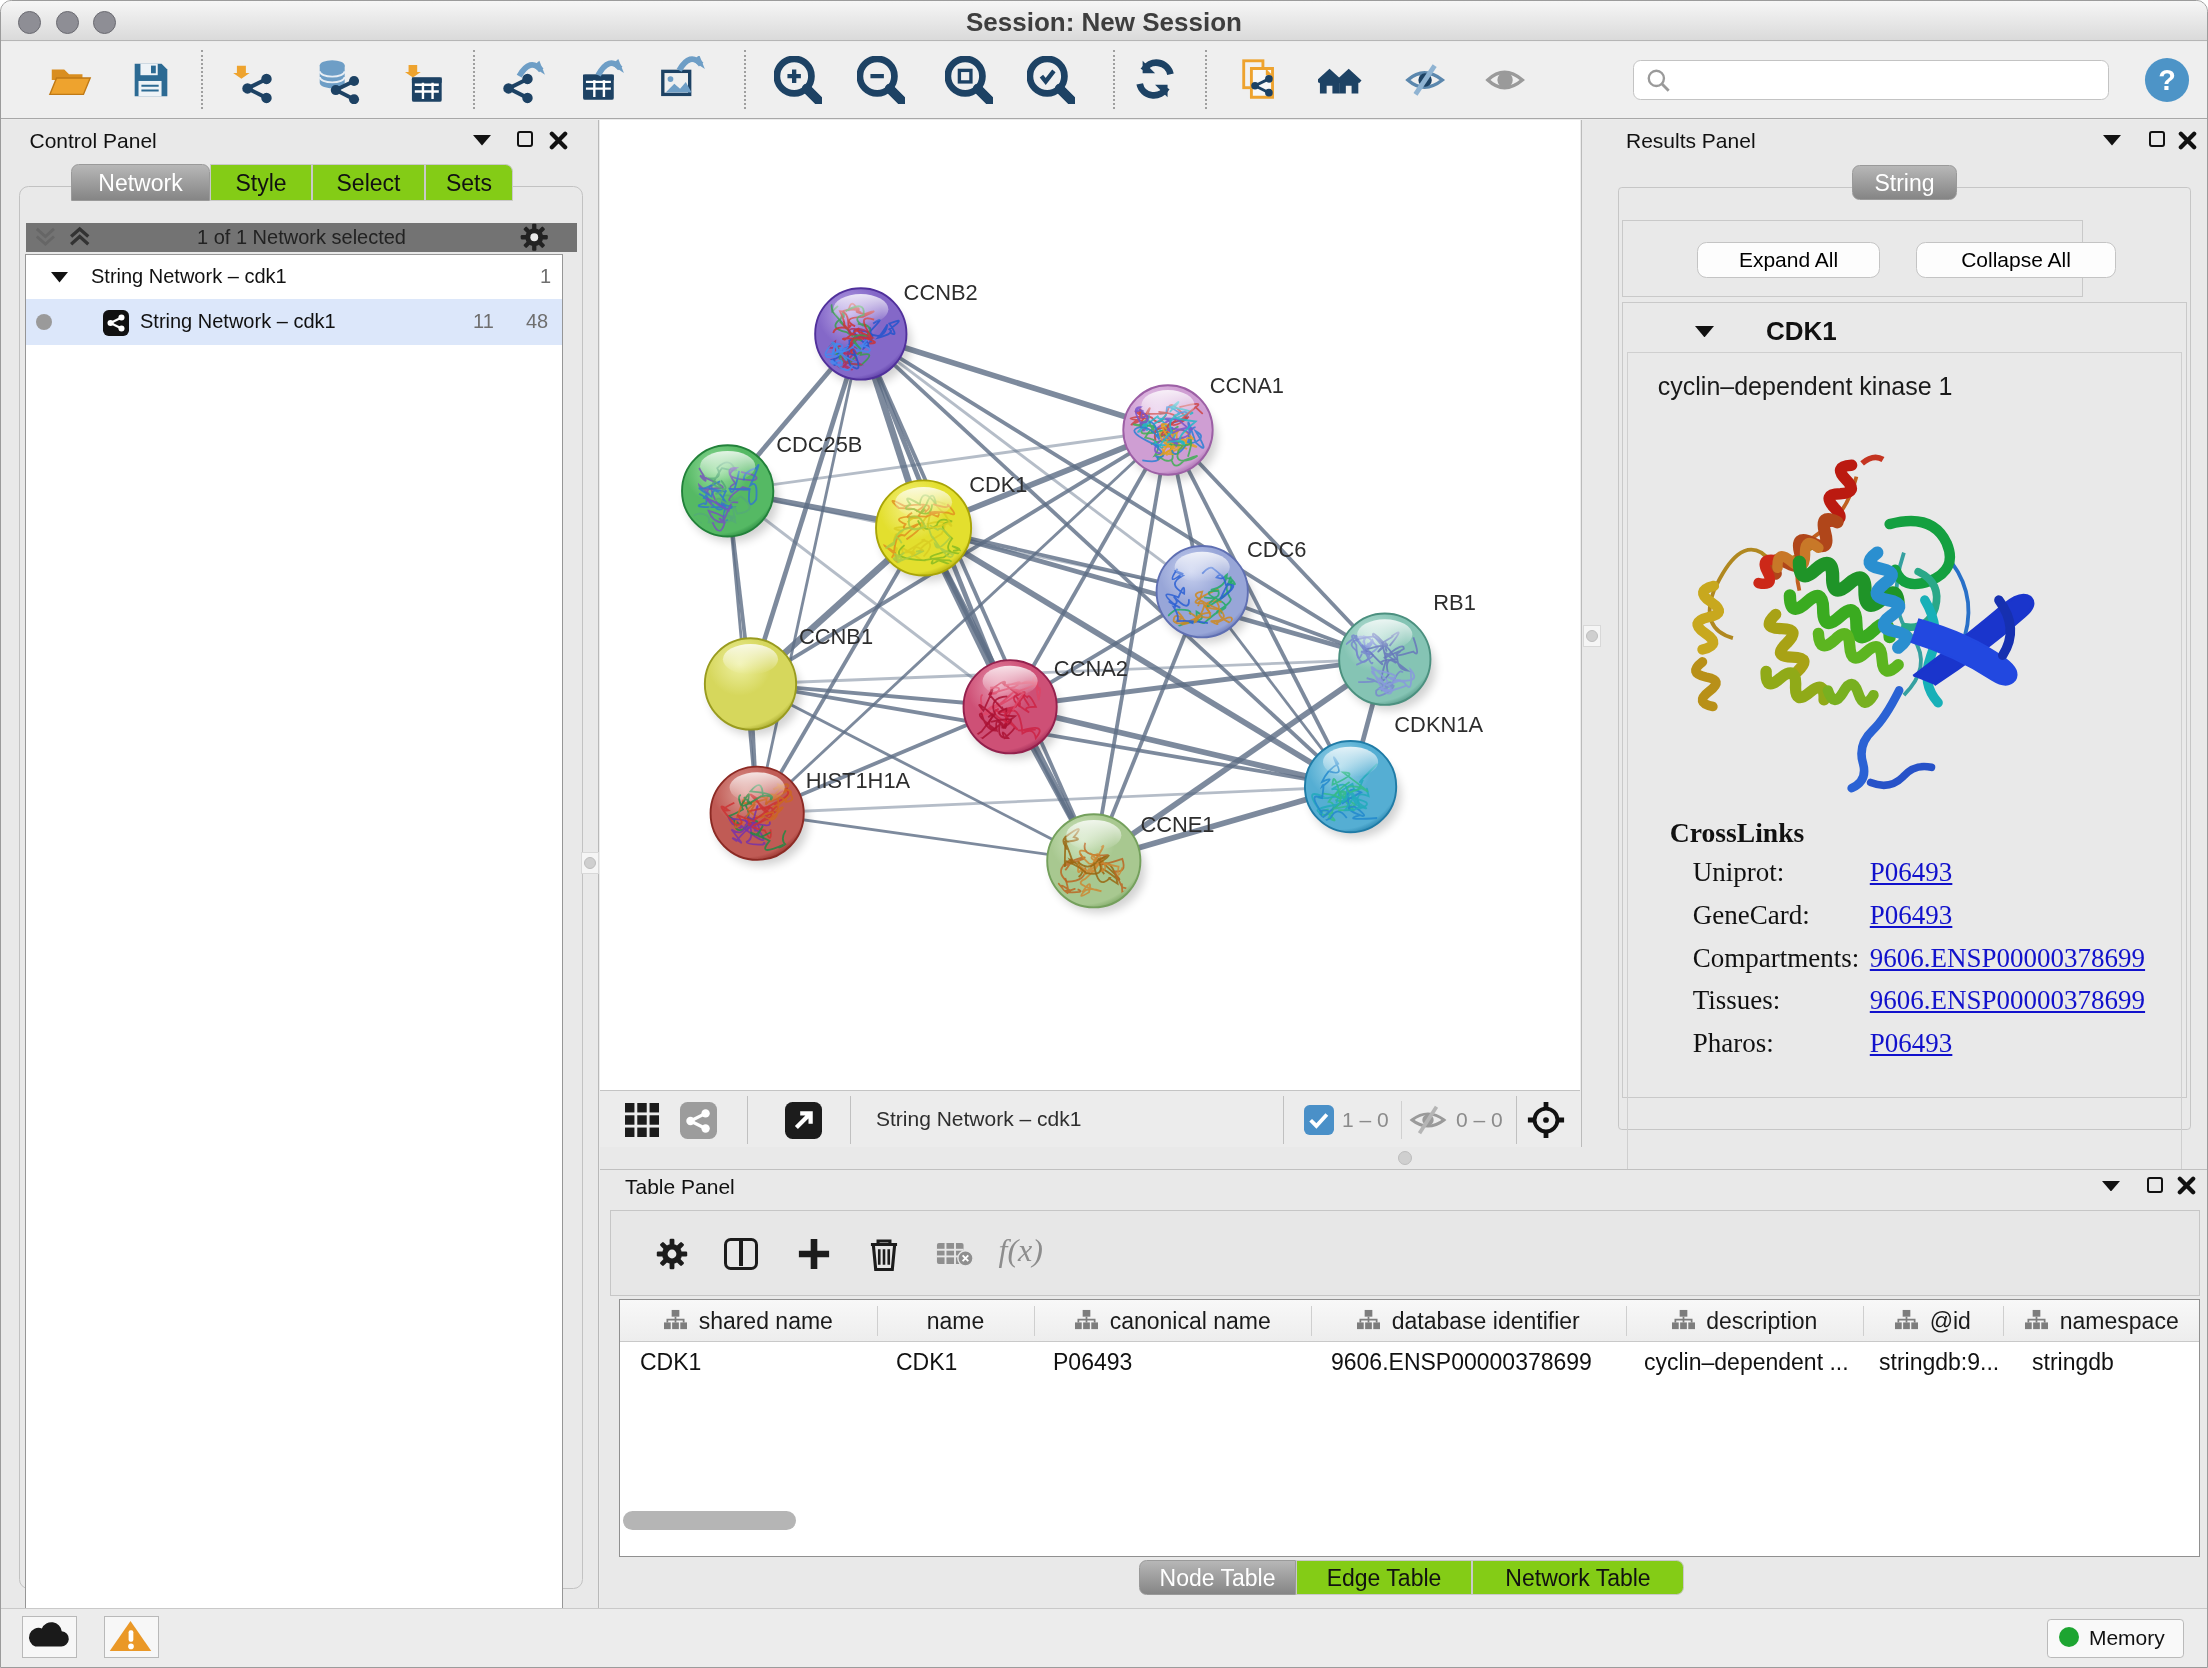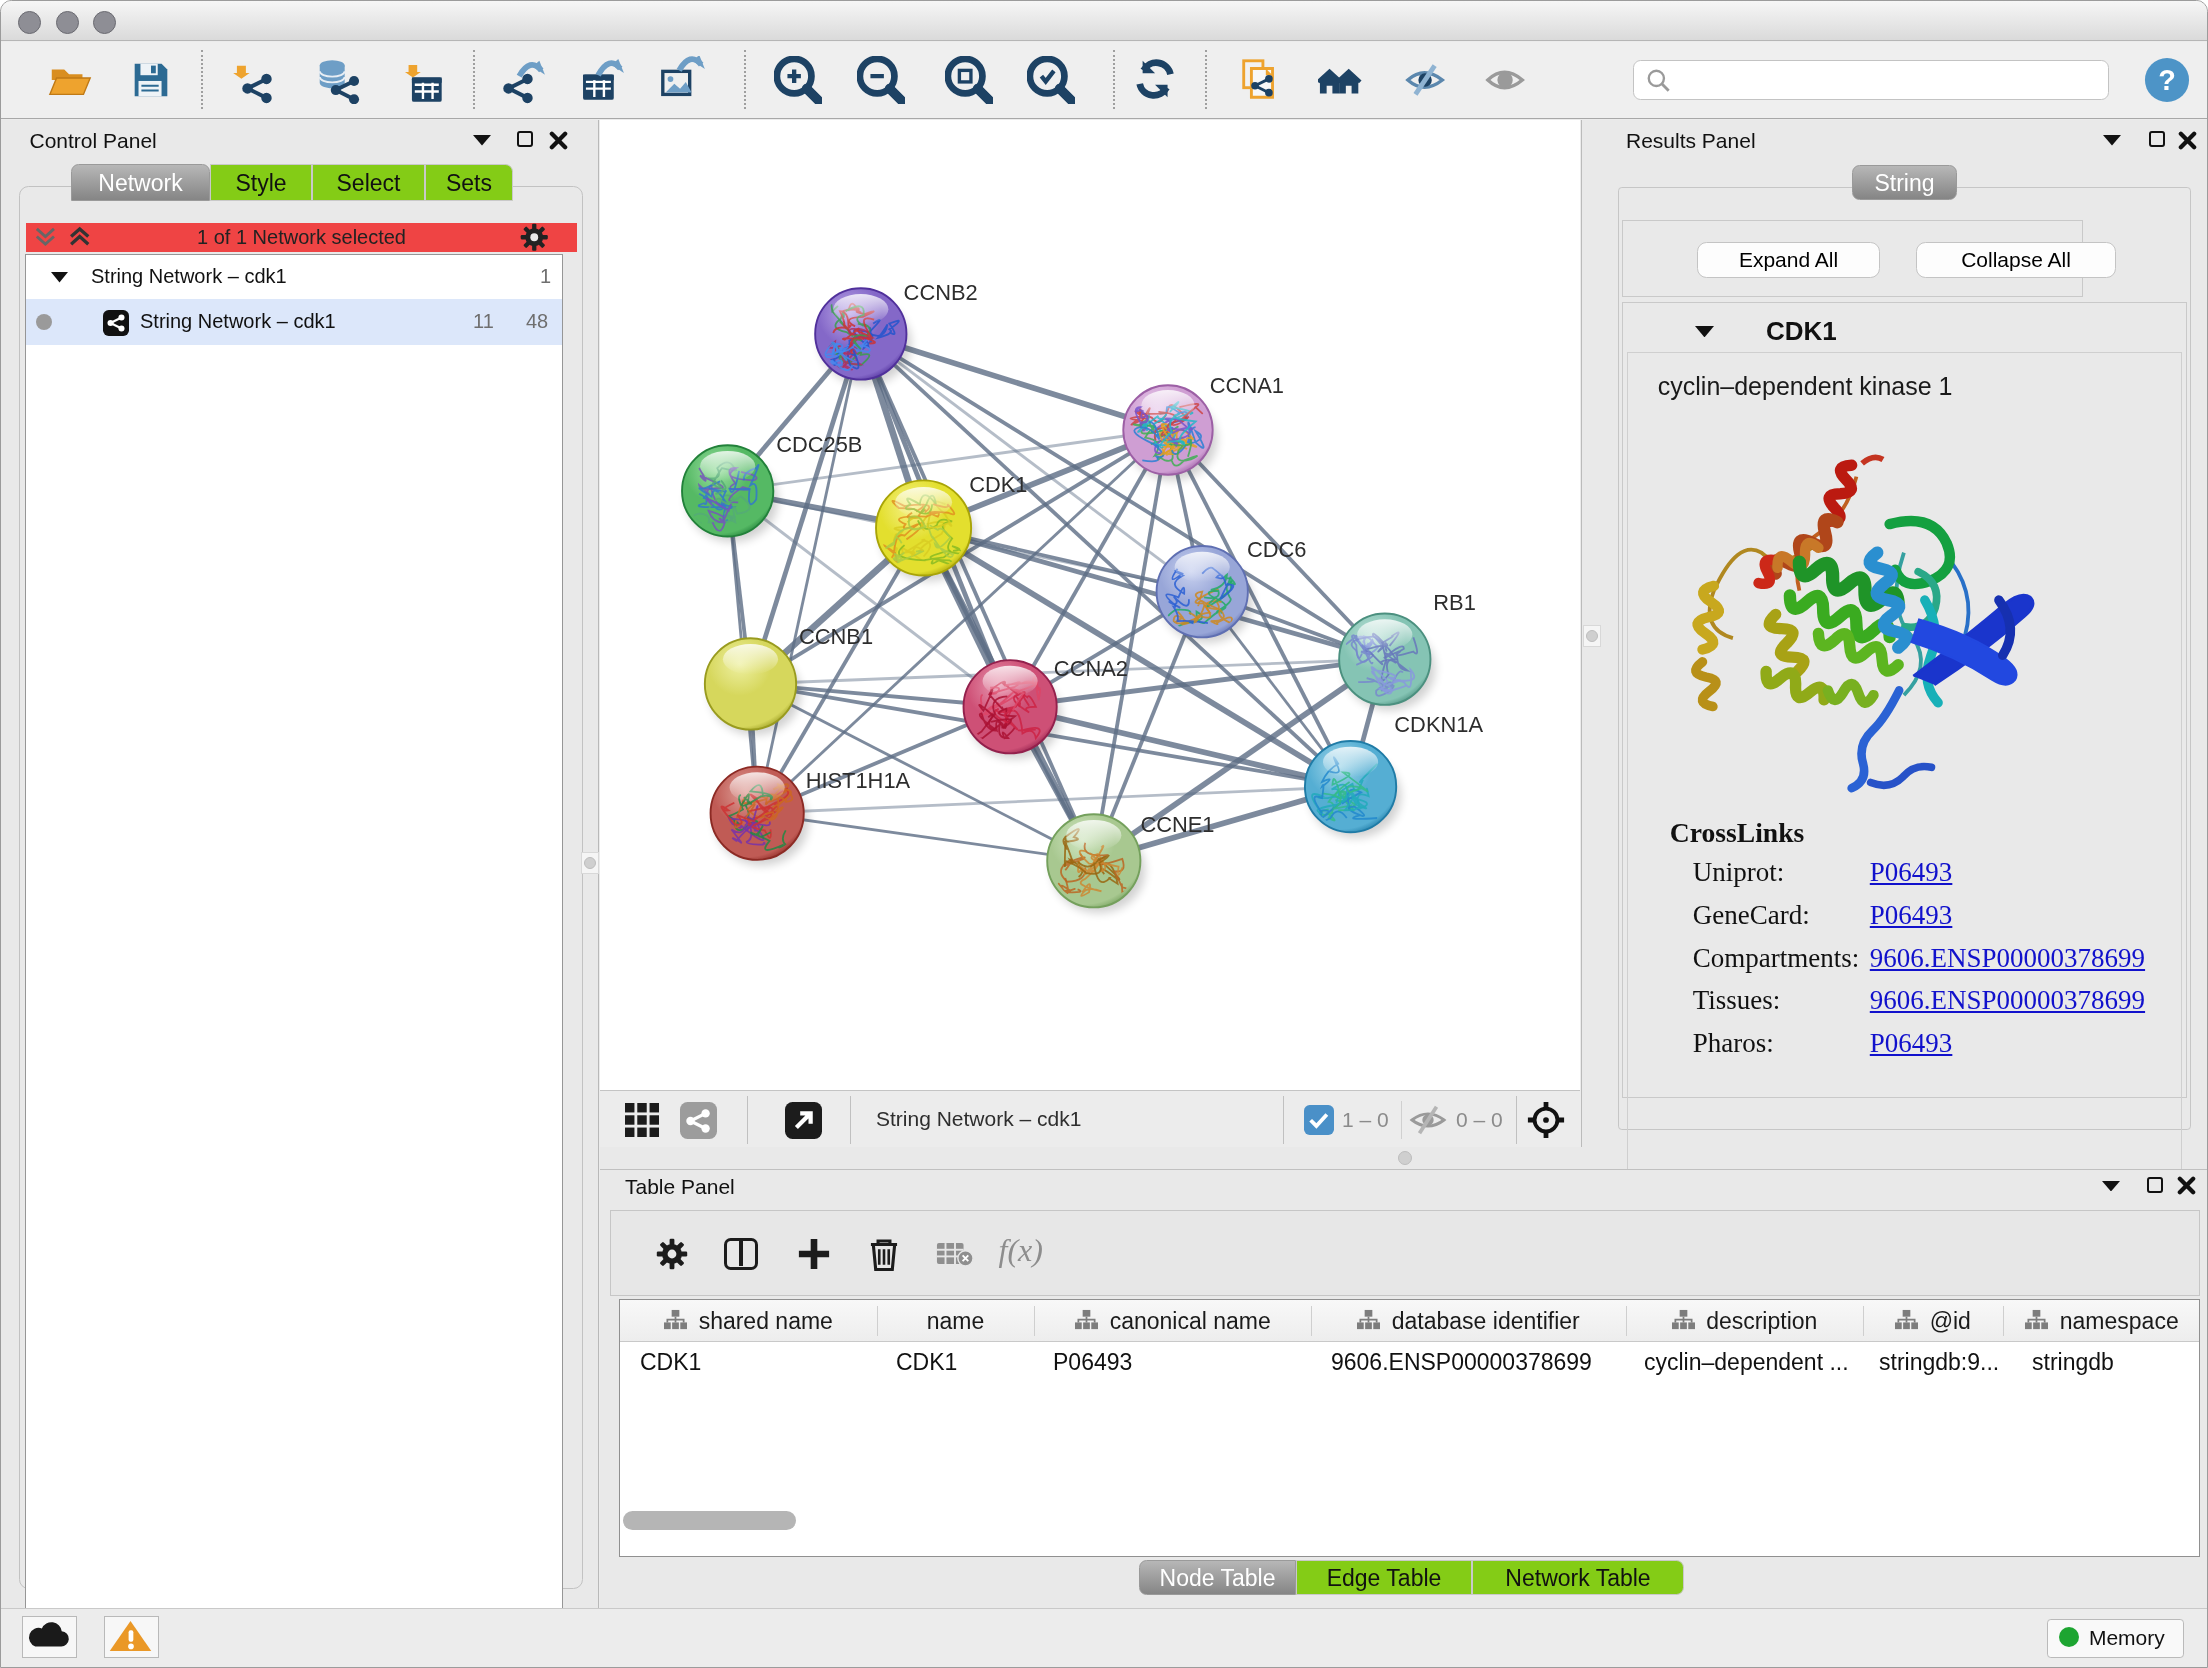--- a/index.html
+++ b/index.html
@@ -16,20 +16,21 @@
 .tabsel{background:linear-gradient(#b7b7b7,#858585);color:#fff;border-color:#9a9a9a}
 .serif{font-family:"Liberation Serif",serif}
 a.link{color:#1111cc;text-decoration:underline}
 
 </style></head><body>
 <div class="win">
 <div class="titlebar">
 <div class="tl" style="left:17px"></div>
 <div class="tl" style="left:55px"></div>
 <div class="tl" style="left:92px"></div>
+<div class="title">Session: New Session</div>
     </div>
 <div class="toolbar">
 </div>
 <div style="position:absolute;left:45px;top:55px;width:48px;height:48px"><svg width="48" height="48" viewBox="0 0 50 50">
         <path d="M6,14 h13 l5,5 h14 v6 h-32 z" fill="#d98e20"></path>
         <path d="M4,40 l7,-17 h35 l-7,17 z" fill="#eea32e" stroke="#c07a16" stroke-width="1.5"></path>
       </svg></div>
 <div style="position:absolute;left:126px;top:55px;width:48px;height:48px"><svg width="48" height="48" viewBox="0 0 50 50">
         <path d="M8,8 h28 l6,6 v28 h-34 z" fill="#2c6a93"></path>
         <rect x="14" y="8" width="18" height="12" fill="#eef3f7"></rect>
@@ -166,21 +167,21 @@
       </svg>
       <div style="position:absolute;left:516px;top:11.4px;width:16px;height:16px;border:2.4px solid #111;border-radius:2.9px"></div>
       <svg style="position:absolute;left:548px;top:10.5px" width="19" height="19" viewBox="0 0 20 20">
         <path d="M3,3 L17,17 M17,3 L3,17" stroke="#111" stroke-width="4.5" stroke-linecap="round"></path>
       </svg>
 <div class="tab tabsel" style="left:70px;top:44px;width:139px;border-radius:7.6px 7.6px 0 0">Network</div>
 <div class="tab" style="left:209px;top:44px;width:102px">Style</div>
 <div class="tab" style="left:311px;top:44px;width:113px">Select</div>
 <div class="tab" style="left:424px;top:44px;width:88px;border-radius:0 7.6px 0 0">Sets</div>
 <div class="abs" style="left:18px;top:66px;width:564px;height:1403px;border:1.9px solid #c2c2c2;border-radius:9.5px"></div>
-<div class="abs" style="left:25px;top:103px;width:551px;height:28.5px;background:#ef4444;font-size:20px;color:#222;text-align:center;line-height:28.5px">1 of 1 Network selected</div>
+<div class="abs" style="left:25px;top:103px;width:551px;height:28.5px;background:#737373;font-size:20px;color:#222;text-align:center;line-height:28.5px">1 of 1 Network selected</div>
 <svg class="abs" style="left:32px;top:105px" width="61" height="25" viewBox="0 0 64 26">
         <path d="M4,4 l9,8 l9,-8 M4,12 l9,8 l9,-8" stroke="#666" stroke-width="3" fill="none"></path>
         <path d="M40,12 l9,-8 l9,8 M40,20 l9,-8 l9,8" stroke="#333" stroke-width="3.5" fill="none"></path>
       </svg>
 <svg style="position:absolute;left:519px;top:103px" width="28.5" height="28.5" viewBox="0 0 40 40">
         <rect x="17" y="1" width="6" height="9" rx="1.5" fill="#222" transform="rotate(0 20 20)"></rect>
         <rect x="17" y="1" width="6" height="9" rx="1.5" fill="#222" transform="rotate(45 20 20)"></rect>
         <rect x="17" y="1" width="6" height="9" rx="1.5" fill="#222" transform="rotate(90 20 20)"></rect>
         <rect x="17" y="1" width="6" height="9" rx="1.5" fill="#222" transform="rotate(135 20 20)"></rect>
         <rect x="17" y="1" width="6" height="9" rx="1.5" fill="#222" transform="rotate(180 20 20)"></rect>

